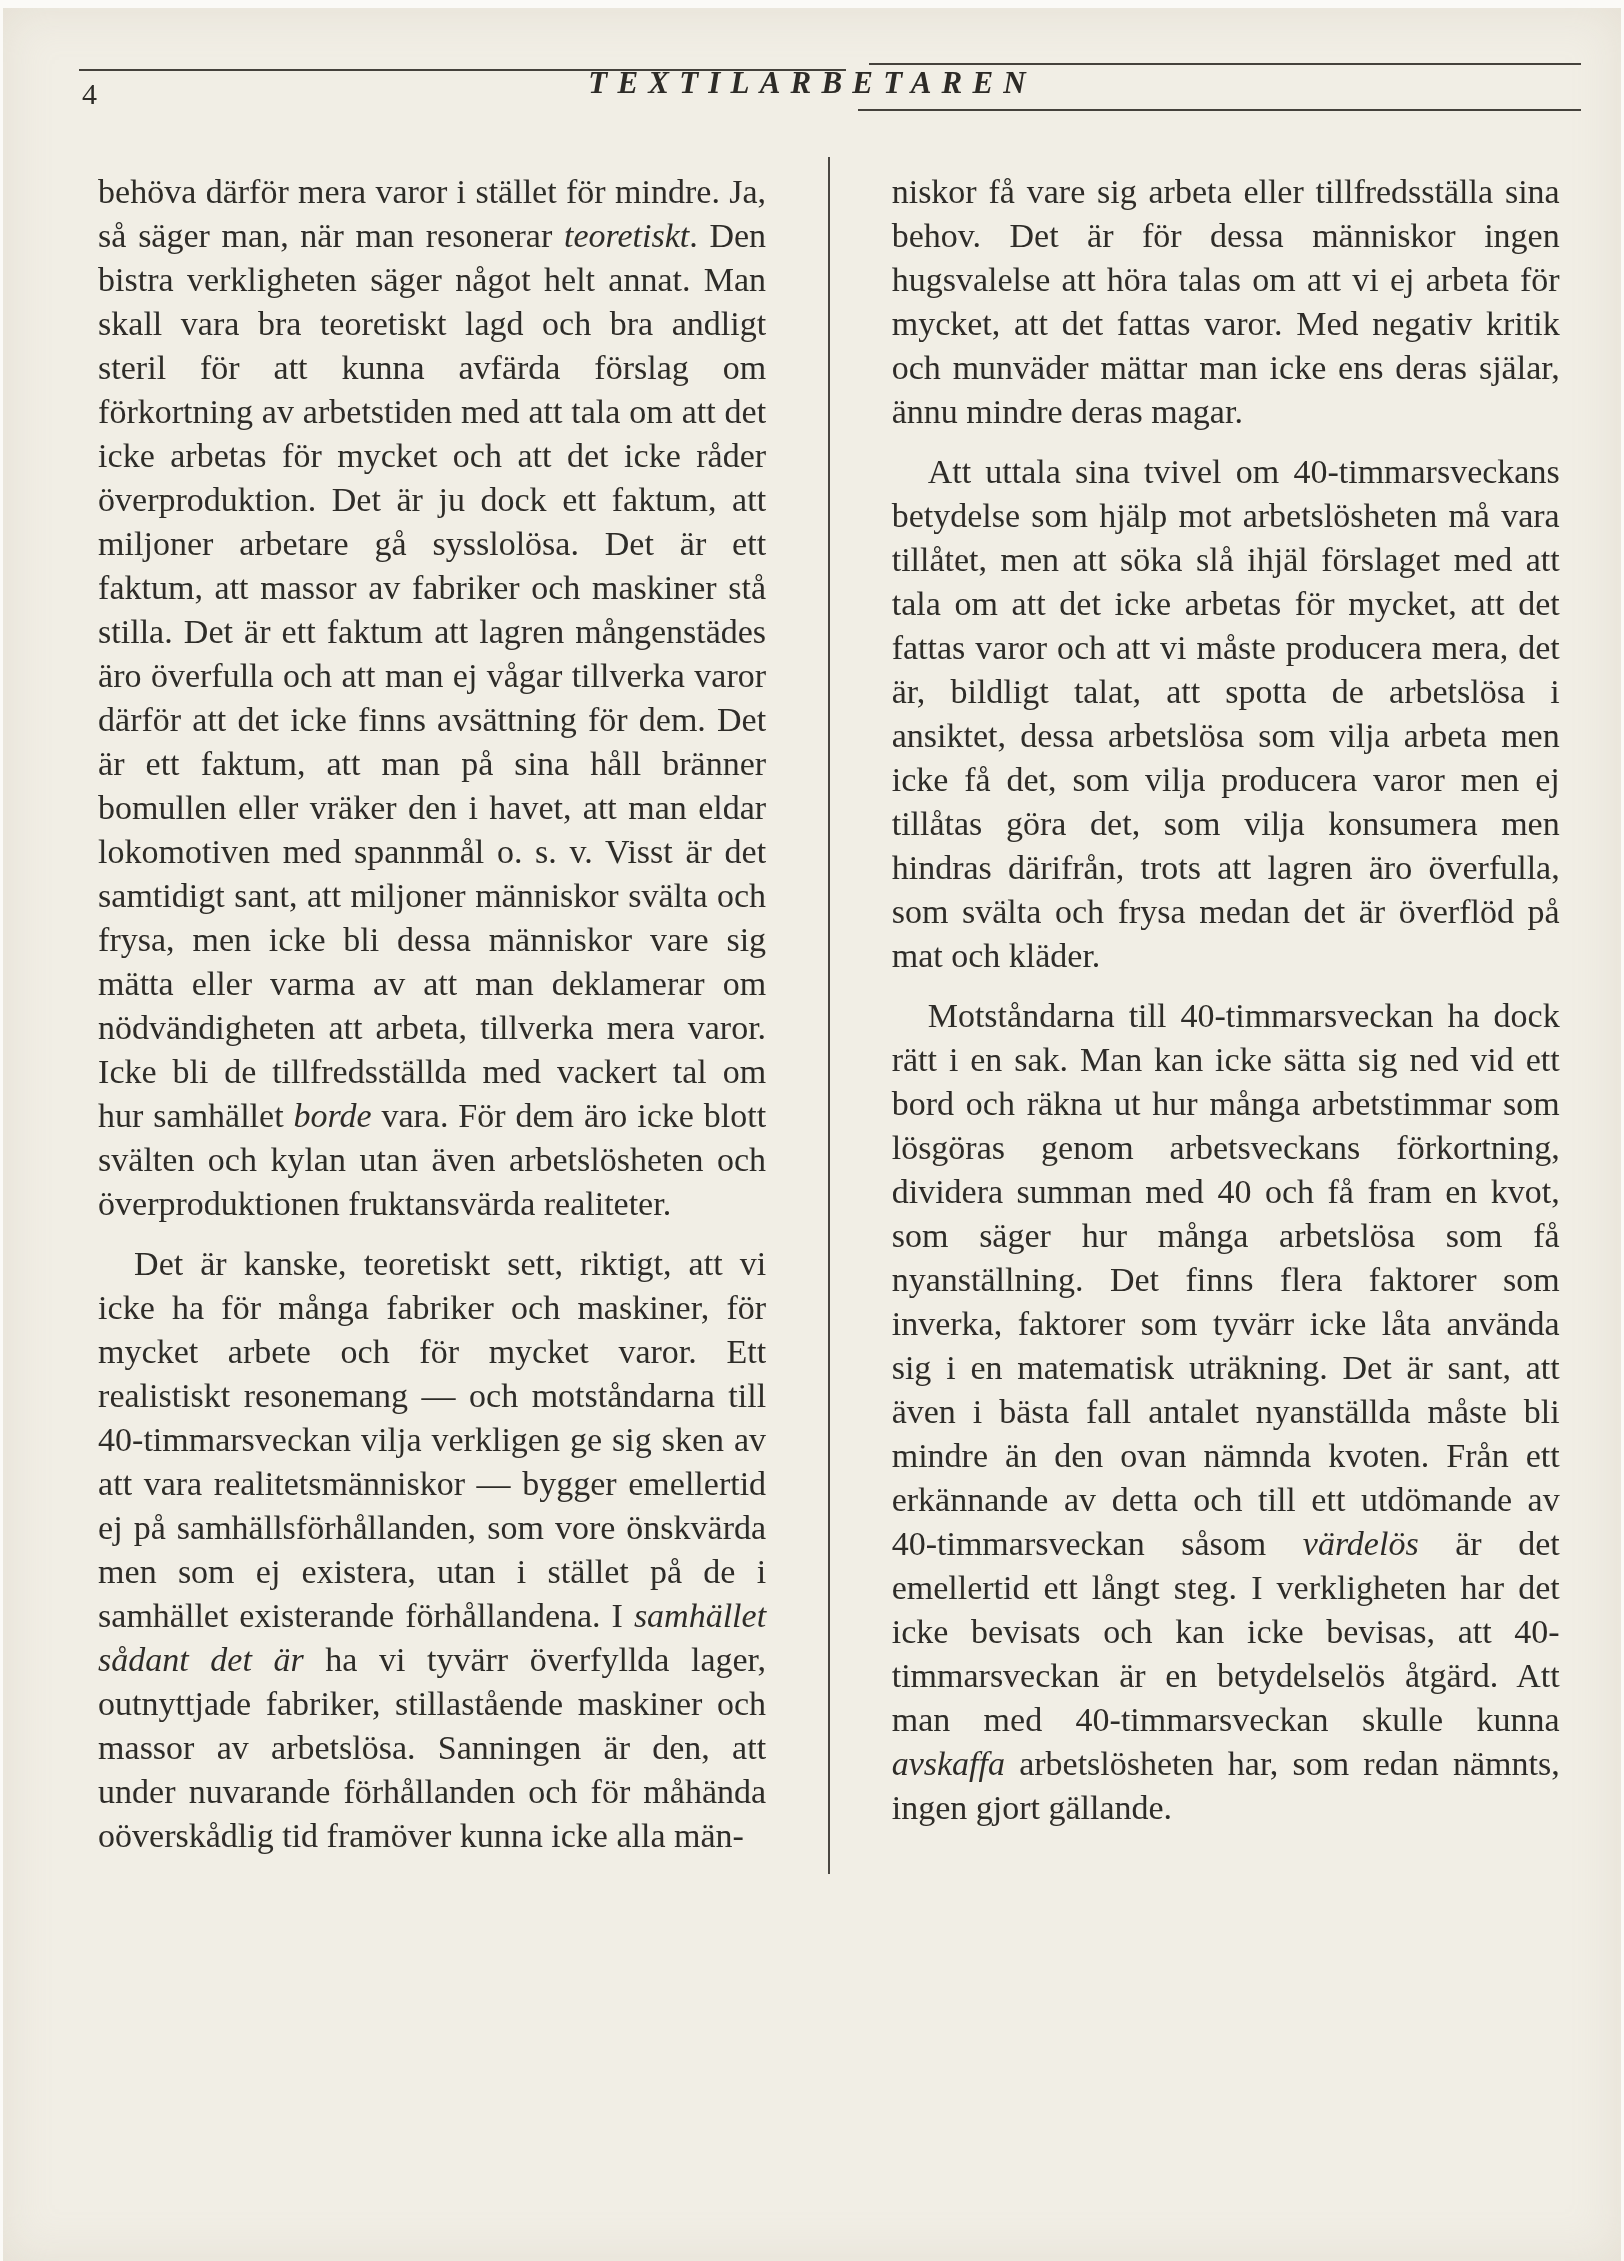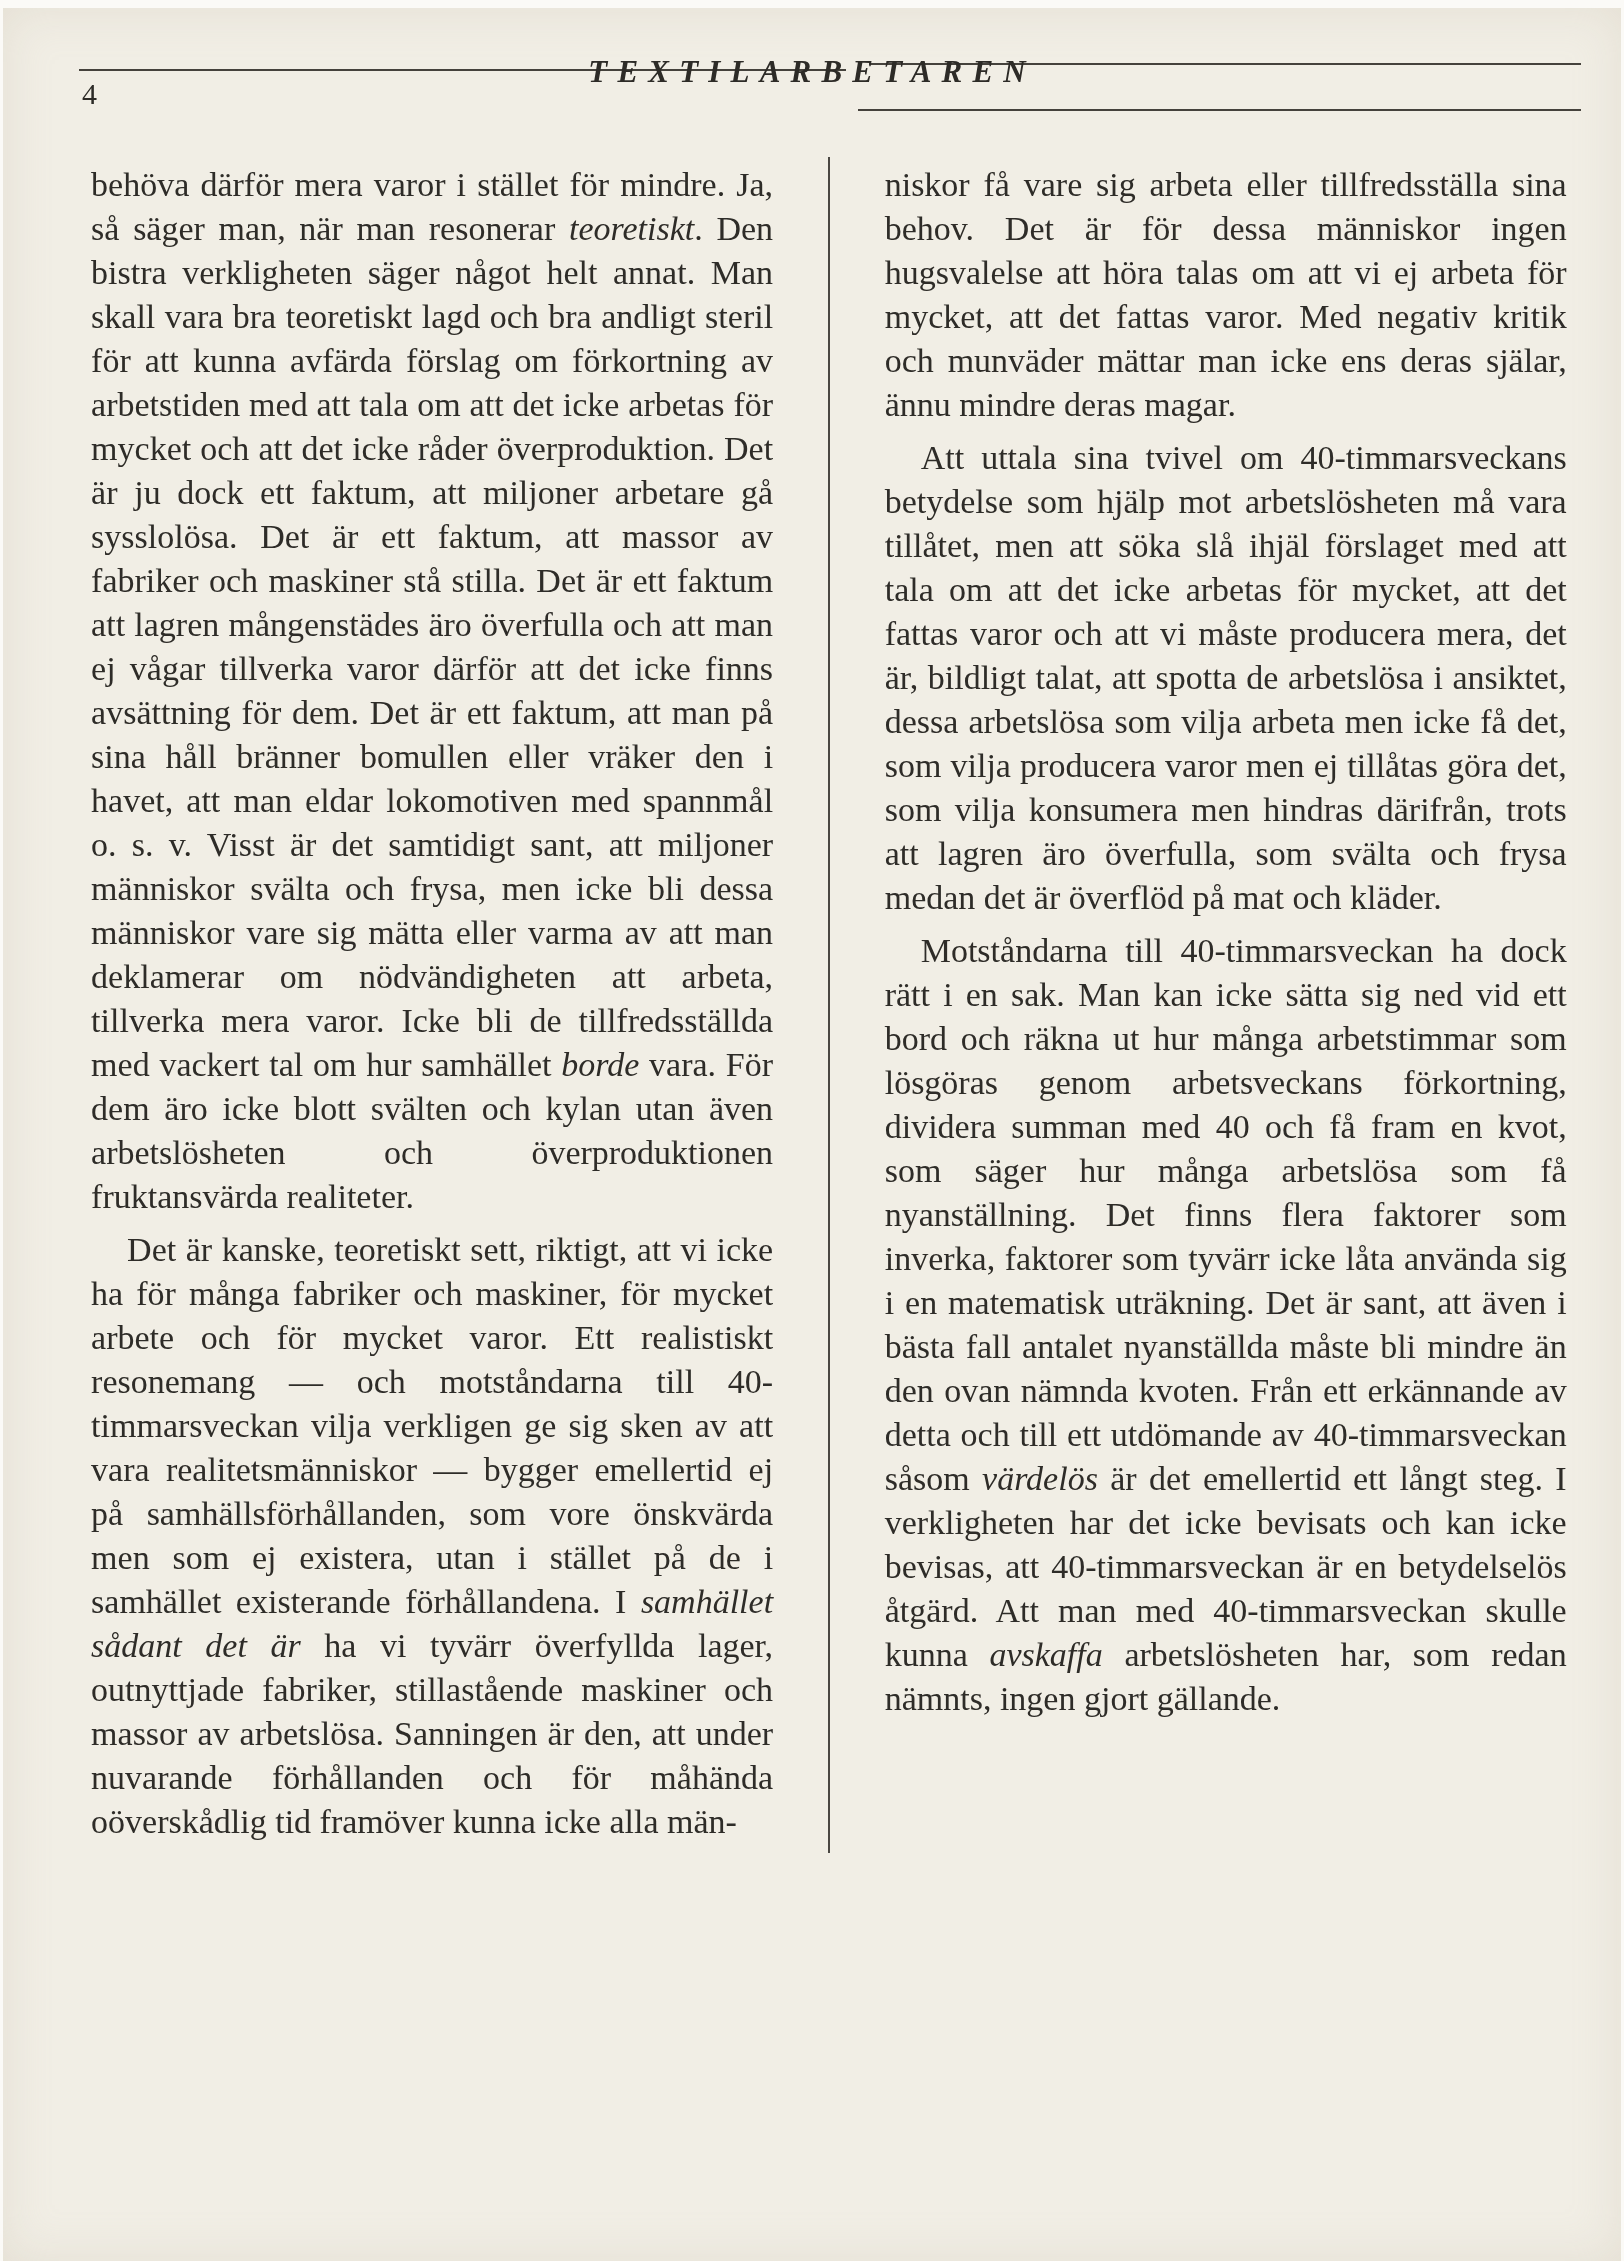--- a/index.html
+++ b/index.html
@@ -32,21 +32,21 @@
     position: absolute;
     left: 79px;
     top: 69px;
     font-size: 30px;
     color: #2d2b27;
   }
   .page-title {
     position: absolute;
     left: 0;
     right: 0;
-    top: 46px;
+    top: 57px;
     text-align: center;
     font-style: italic;
     font-weight: 600;
     font-size: 31px;
     letter-spacing: 10.2px;
     color: #2d2b27;
   }
   .columns {
     position: absolute;
     left: 79px;
@@ -61,21 +61,21 @@
     text-align: justify;
     color: #2e2c28;
   }
   .col-divider {
     width: 1.6px;
     background: #4a4742;
     margin: 3.1px 46px 0 46px;
     align-self: stretch;
   }
   .column p {
-    margin: 9px;
+    margin: 16px;
   }
   .column p.indent {
     text-indent: 36px;
   }
   .column em {
     font-style: italic;
   }
 </style>
 </head>
 <body>

